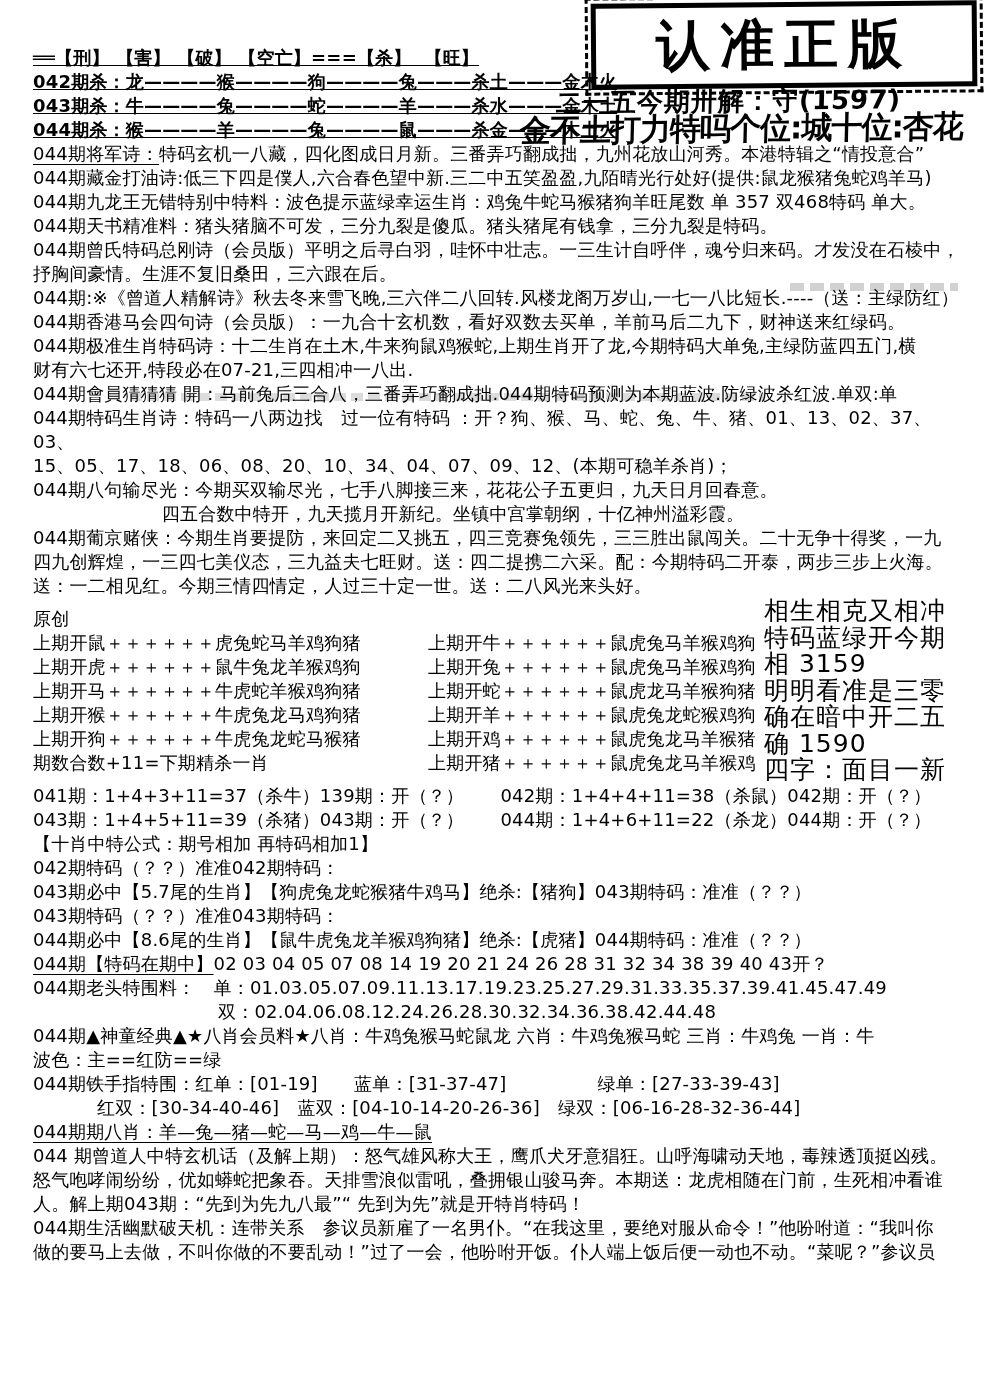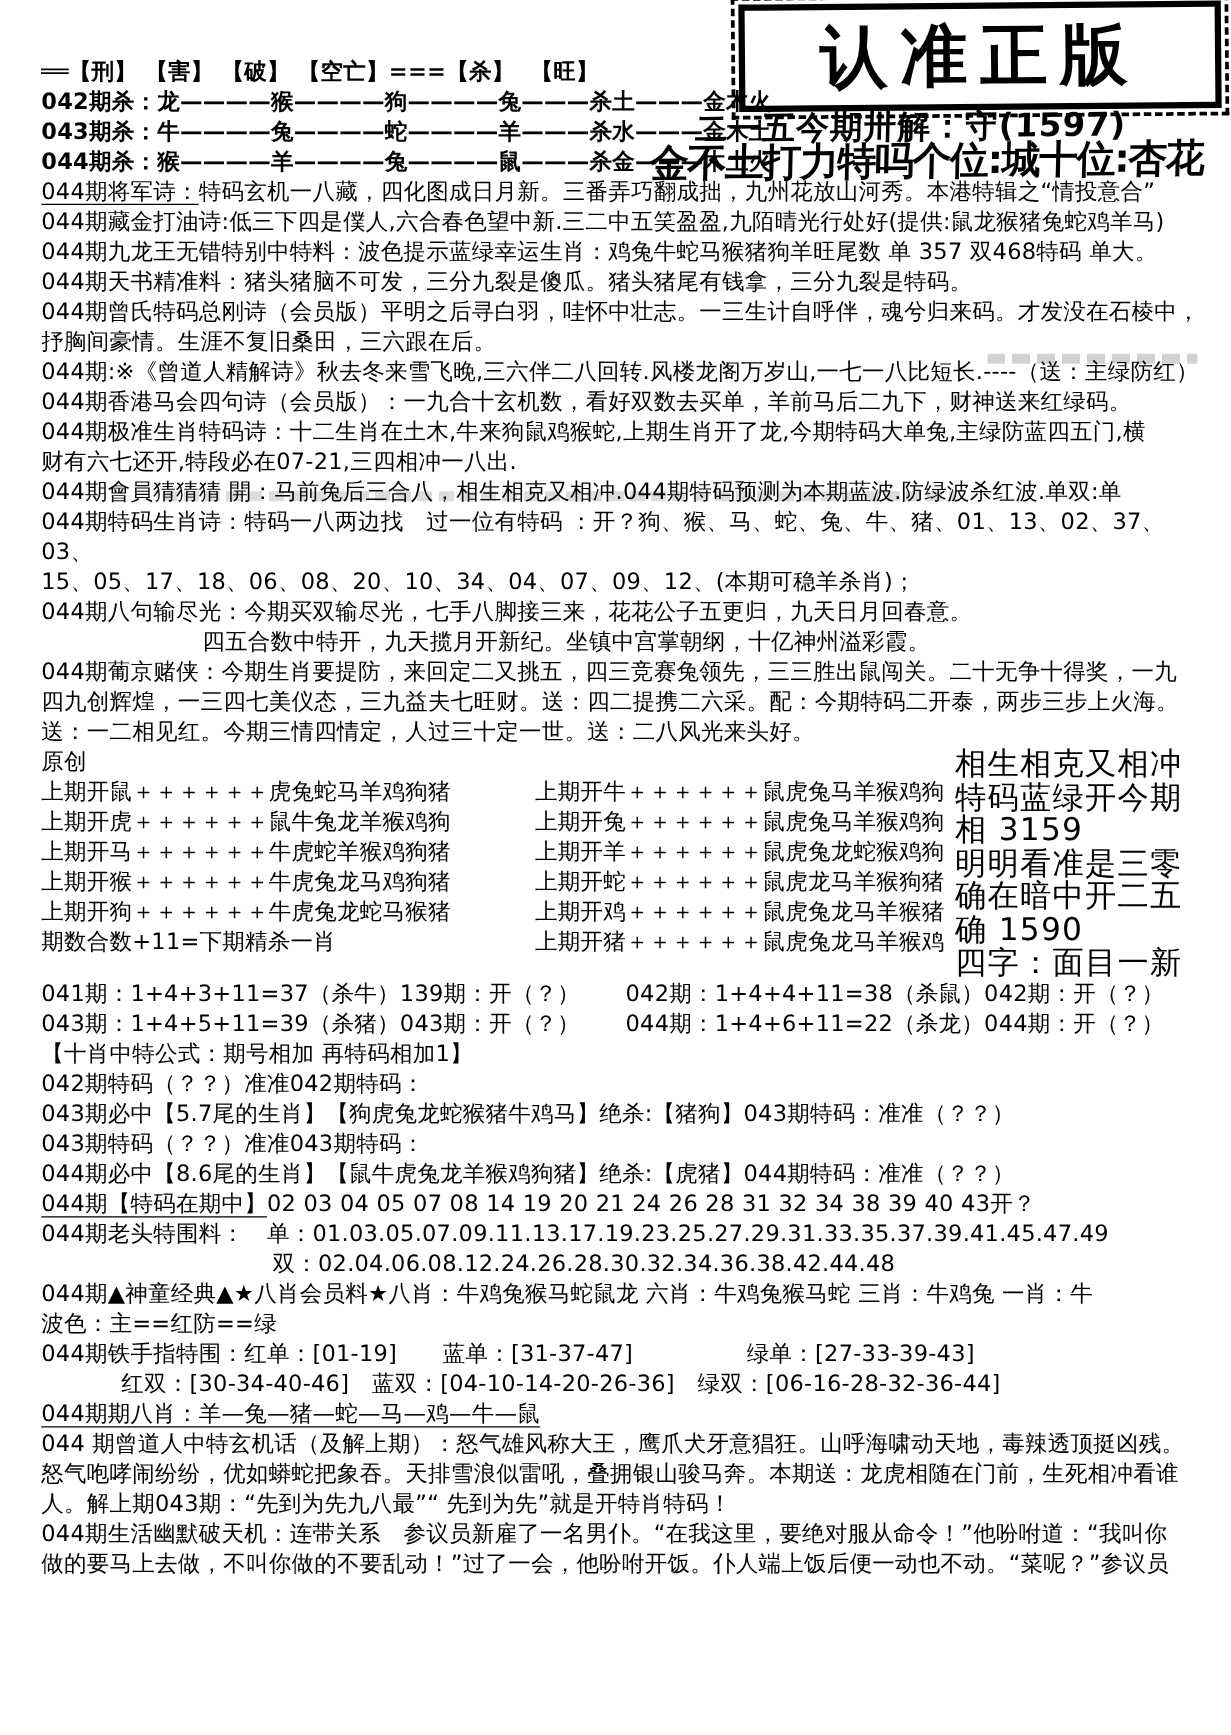--- a/index.html
+++ b/index.html
@@ -6,23 +6,23 @@
   .sheet{
     position:relative;width:985px;height:1388px;background:#fff;color:#000;
     font-family:"DejavU Sans","DejaVu Sans","Liberation Sans",sans-serif;
     overflow:hidden;margin:0 auto;
   }
   .content{position:absolute;left:33px;top:46px;width:930px;}
   .ln{font-size:18px;line-height:24px;white-space:pre-wrap;letter-spacing:.2px;}
   .u{text-decoration:underline;text-underline-offset:4px;}
   .center{text-align:center;padding-right:90px;}
   
-  .kill .ln{font-weight:600;}
+  .kill .ln{font-weight:600;text-decoration:underline;}
   
-  .table3{display:flex;align-items:flex-start;}
+  .table3{display:flex;align-items:center;}
   .colA{width:395px;flex:none;}
   .colB{width:332px;flex:none;padding-top:24px;}
   .colC{flex:1;padding-left:4px;}
   .colC .ln{font-size:25px;line-height:26.5px;white-space:nowrap;letter-spacing:1px;}
   
   .stamp{
     position:absolute;left:591px;top:2px;width:376px;height:76px;
     border:5px solid #000;outline:3px dashed #000;outline-offset:3px;
     display:flex;align-items:center;justify-content:center;
     transform:rotate(-.5deg);background:#fff;
@@ -70,21 +70,21 @@
         <div class="ln"><span class="u">044期将军诗：</span><span>特码玄机一八藏，四化图成日月新。三番弄巧翻成拙，九州花放山河秀。本港特辑之“情投意合”</span></div>
         <div class="ln"><span>044期藏金打油诗:低三下四是僕人,六合春色望中新.三二中五笑盈盈,九陌晴光行处好(提供:鼠龙猴猪兔蛇鸡羊马)</span></div>
         <div class="ln"><span>044期九龙王无错特别中特料：波色提示蓝绿幸运生肖：鸡兔牛蛇马猴猪狗羊旺尾数 单 357 双468特码 单大。</span></div>
         <div class="ln"><span>044期天书精准料：猪头猪脑不可发，三分九裂是傻瓜。猪头猪尾有钱拿，三分九裂是特码。</span></div>
         <div class="ln"><span>044期曾氏特码总刚诗（会员版）平明之后寻白羽，哇怀中壮志。一三生计自呼伴，魂兮归来码。才发没在石棱中，</span></div>
         <div class="ln"><span>抒胸间豪情。生涯不复旧桑田，三六跟在后。</span></div>
         <div class="ln"><span>044期:※《曾道人精解诗》秋去冬来雪飞晚,三六伴二八回转.风楼龙阁万岁山,一七一八比短长.----（送：主绿防红）</span></div>
         <div class="ln"><span>044期香港马会四句诗（会员版）：一九合十玄机数，看好双数去买单，羊前马后二九下，财神送来红绿码。</span></div>
         <div class="ln"><span>044期极准生肖特码诗：十二生肖在土木,牛来狗鼠鸡猴蛇,上期生肖开了龙,今期特码大单兔,主绿防蓝四五门,横</span></div>
         <div class="ln"><span>财有六七还开,特段必在07-21,三四相冲一八出.</span></div>
-        <div class="ln"><span>044期會員猜猜猜 開：马前兔后三合八，相生相克又相冲.044期特码预测为本期蓝波.防绿波杀红波.单双:单</span></div>
+        <div class="ln"><span>044期會員猜猜猜 開：马前兔后三合八，三番弄巧翻成拙.044期特码预测为本期蓝波.防绿波杀红波.单双:单</span></div>
         <div class="ln"><span>044期特码生肖诗：特码一八两边找　过一位有特码 ：开？狗、猴、马、蛇、兔、牛、猪、01、13、02、37、03、</span></div>
         <div class="ln"><span>15、05、17、18、06、08、20、10、34、04、07、09、12、(本期可稳羊杀肖)；</span></div>
         <div class="ln"><span>044期八句输尽光：今期买双输尽光，七手八脚接三来，花花公子五更归，九天日月回春意。</span></div>
         <div class="ln center"><span>四五合数中特开，九天揽月开新纪。坐镇中宫掌朝纲，十亿神州溢彩霞。</span></div>
         <div class="ln"><span>044期葡京赌侠：今期生肖要提防，来回定二又挑五，四三竞赛兔领先，三三胜出鼠闯关。二十无争十得奖，一九</span></div>
         <div class="ln"><span>四九创辉煌，一三四七美仪态，三九益夫七旺财。送：四二提携二六采。配：今期特码二开泰，两步三步上火海。</span></div>
         <div class="ln"><span>送：一二相见红。今期三情四情定，人过三十定一世。送：二八风光来头好。</span></div>
       </div>
 
     <div class="table3">
@@ -95,22 +95,22 @@
             <div class="ln">上期开虎＋＋＋＋＋＋鼠牛兔龙羊猴鸡狗</div>
             <div class="ln">上期开马＋＋＋＋＋＋牛虎蛇羊猴鸡狗猪</div>
             <div class="ln">上期开猴＋＋＋＋＋＋牛虎兔龙马鸡狗猪</div>
             <div class="ln">上期开狗＋＋＋＋＋＋牛虎兔龙蛇马猴猪</div>
           </div>
         <div class="ln">期数合数+11=下期精杀一肖</div>
       </div>
       <div class="colB">
           <div class="ln">上期开牛＋＋＋＋＋＋鼠虎兔马羊猴鸡狗</div>
           <div class="ln">上期开兔＋＋＋＋＋＋鼠虎兔马羊猴鸡狗</div>
+          <div class="ln">上期开蛇＋＋＋＋＋＋鼠虎龙马羊猴狗猪</div>
           <div class="ln">上期开羊＋＋＋＋＋＋鼠虎兔龙蛇猴鸡狗</div>
-          <div class="ln">上期开蛇＋＋＋＋＋＋鼠虎龙马羊猴狗猪</div>
           <div class="ln">上期开鸡＋＋＋＋＋＋鼠虎兔龙马羊猴猪</div>
           <div class="ln">上期开猪＋＋＋＋＋＋鼠虎兔龙马羊猴鸡</div>
         </div>
       <div class="colC">
           <div class="ln">相生相克又相冲</div>
           <div class="ln">特码蓝绿开今期</div>
           <div class="ln">相 3159</div>
           <div class="ln">明明看准是三零</div>
           <div class="ln">确在暗中开二五</div>
           <div class="ln">确 1590</div>

